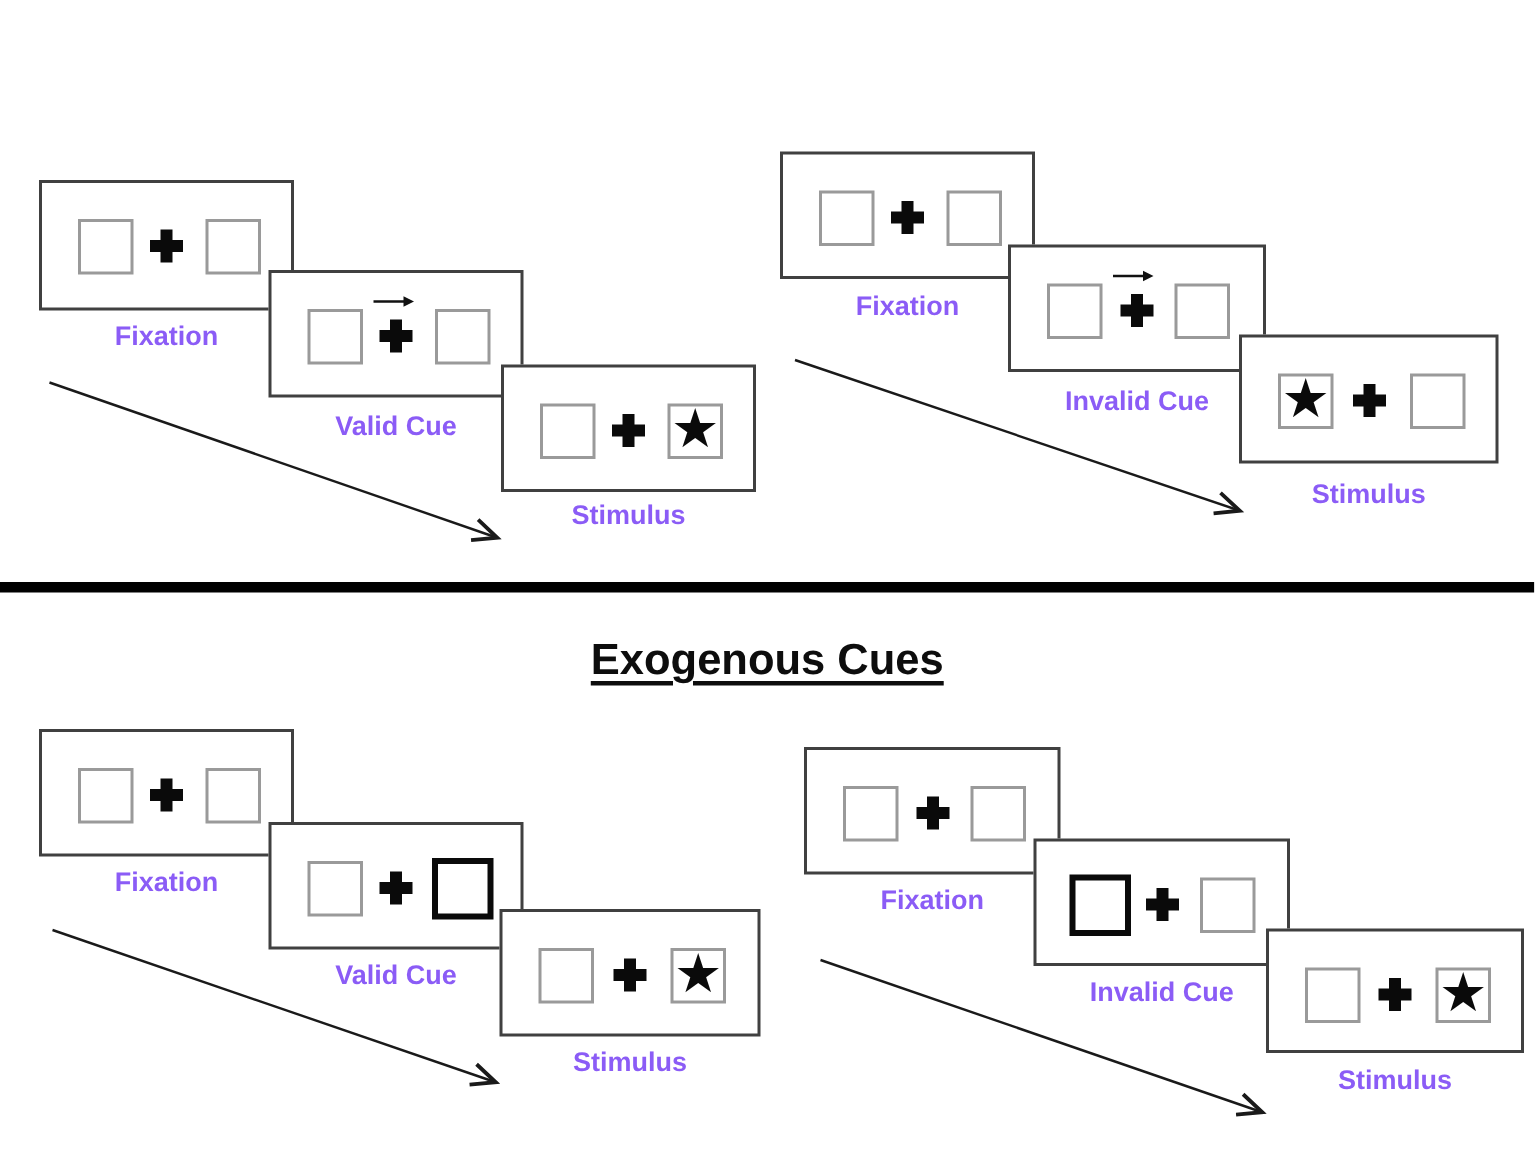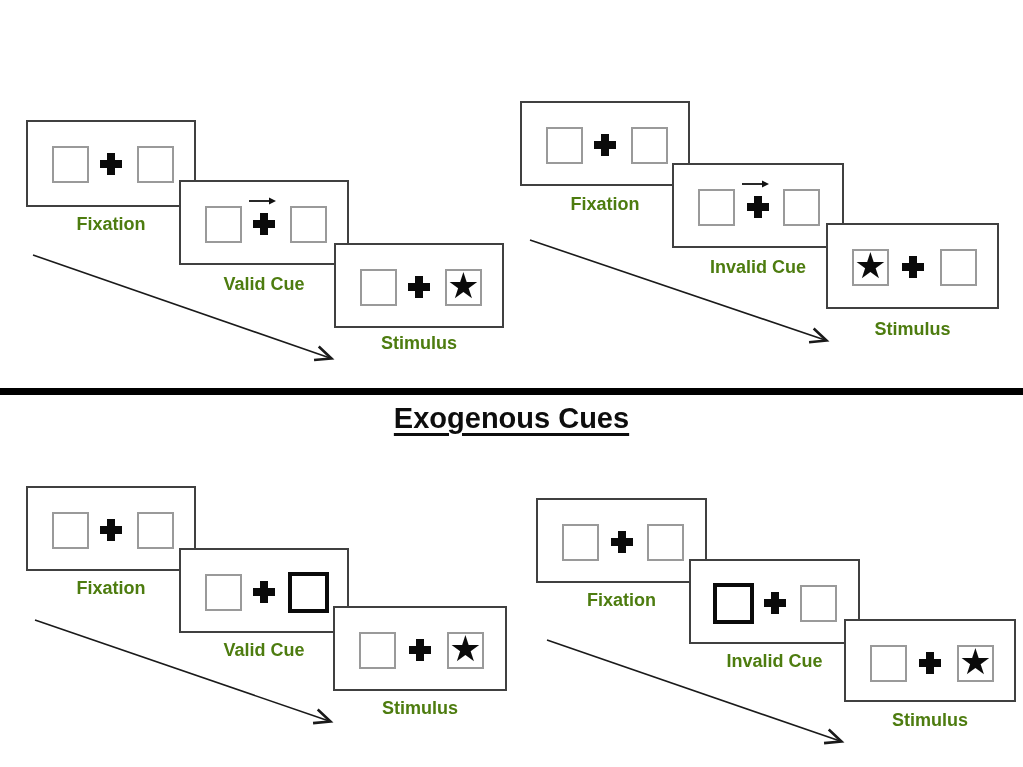--- a/index.html
+++ b/index.html
@@ -61,21 +61,21 @@
     position:absolute;left:66px;top:13px;
   }
   .star{
     font-size:36px;line-height:1;
     color:#0a0a0a;margin-top:-3px;
   }
   .plabel{
     position:absolute;
     text-align:center;
     font-size:18px;font-weight:bold;
-    color:#4d7c0f;
+    color:#8b5cf6;
     white-space:nowrap;
   }
   #arrow-overlay{
     position:absolute;left:0;top:0;
     width:1023px;height:767px;
     pointer-events:none;
   }
 </style>
 </head>
 <body>
@@ -136,21 +136,21 @@
         <span class="star">★</span>
       </div>
       <div class="cross"></div>
       <div class="box pos-right" style="left:112px;"></div>
     </div>
     <div class="plabel" style="left:826px;top:319px;width:173px;">Stimulus</div>
   </div>
 
   <div class="divider"></div>
 
-  <div class="section-title" style="top:402px;">Exogenous Cues</div>
+  <div class="section-title" style="top:424px;">Exogenous Cues</div>
 
   <div>
     <div class="panel" style="left:26px;top:486px;">
       <div class="box pos-left"></div>
       <div class="cross"></div>
       <div class="box pos-right"></div>
     </div>
     <div class="plabel" style="left:26px;top:578px;width:170px;">Fixation</div>
 
     <div class="panel" style="left:179px;top:548px;">

